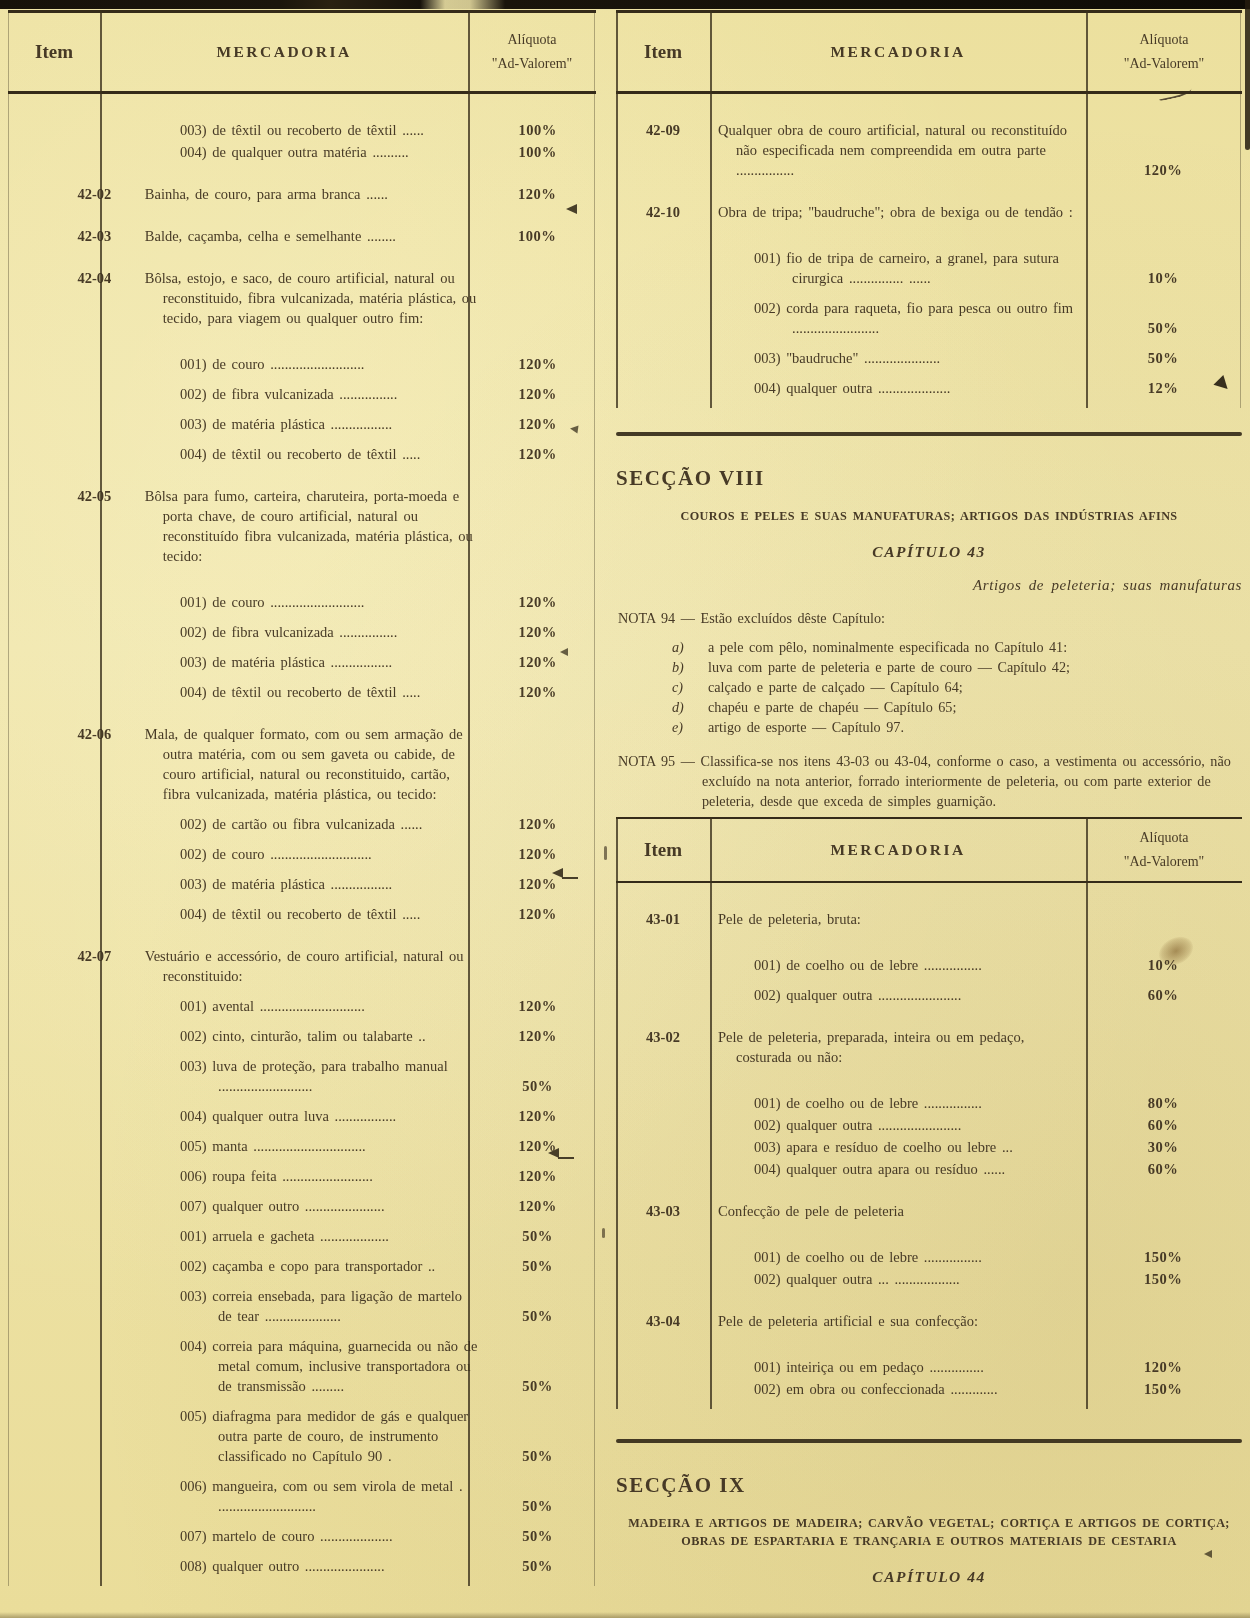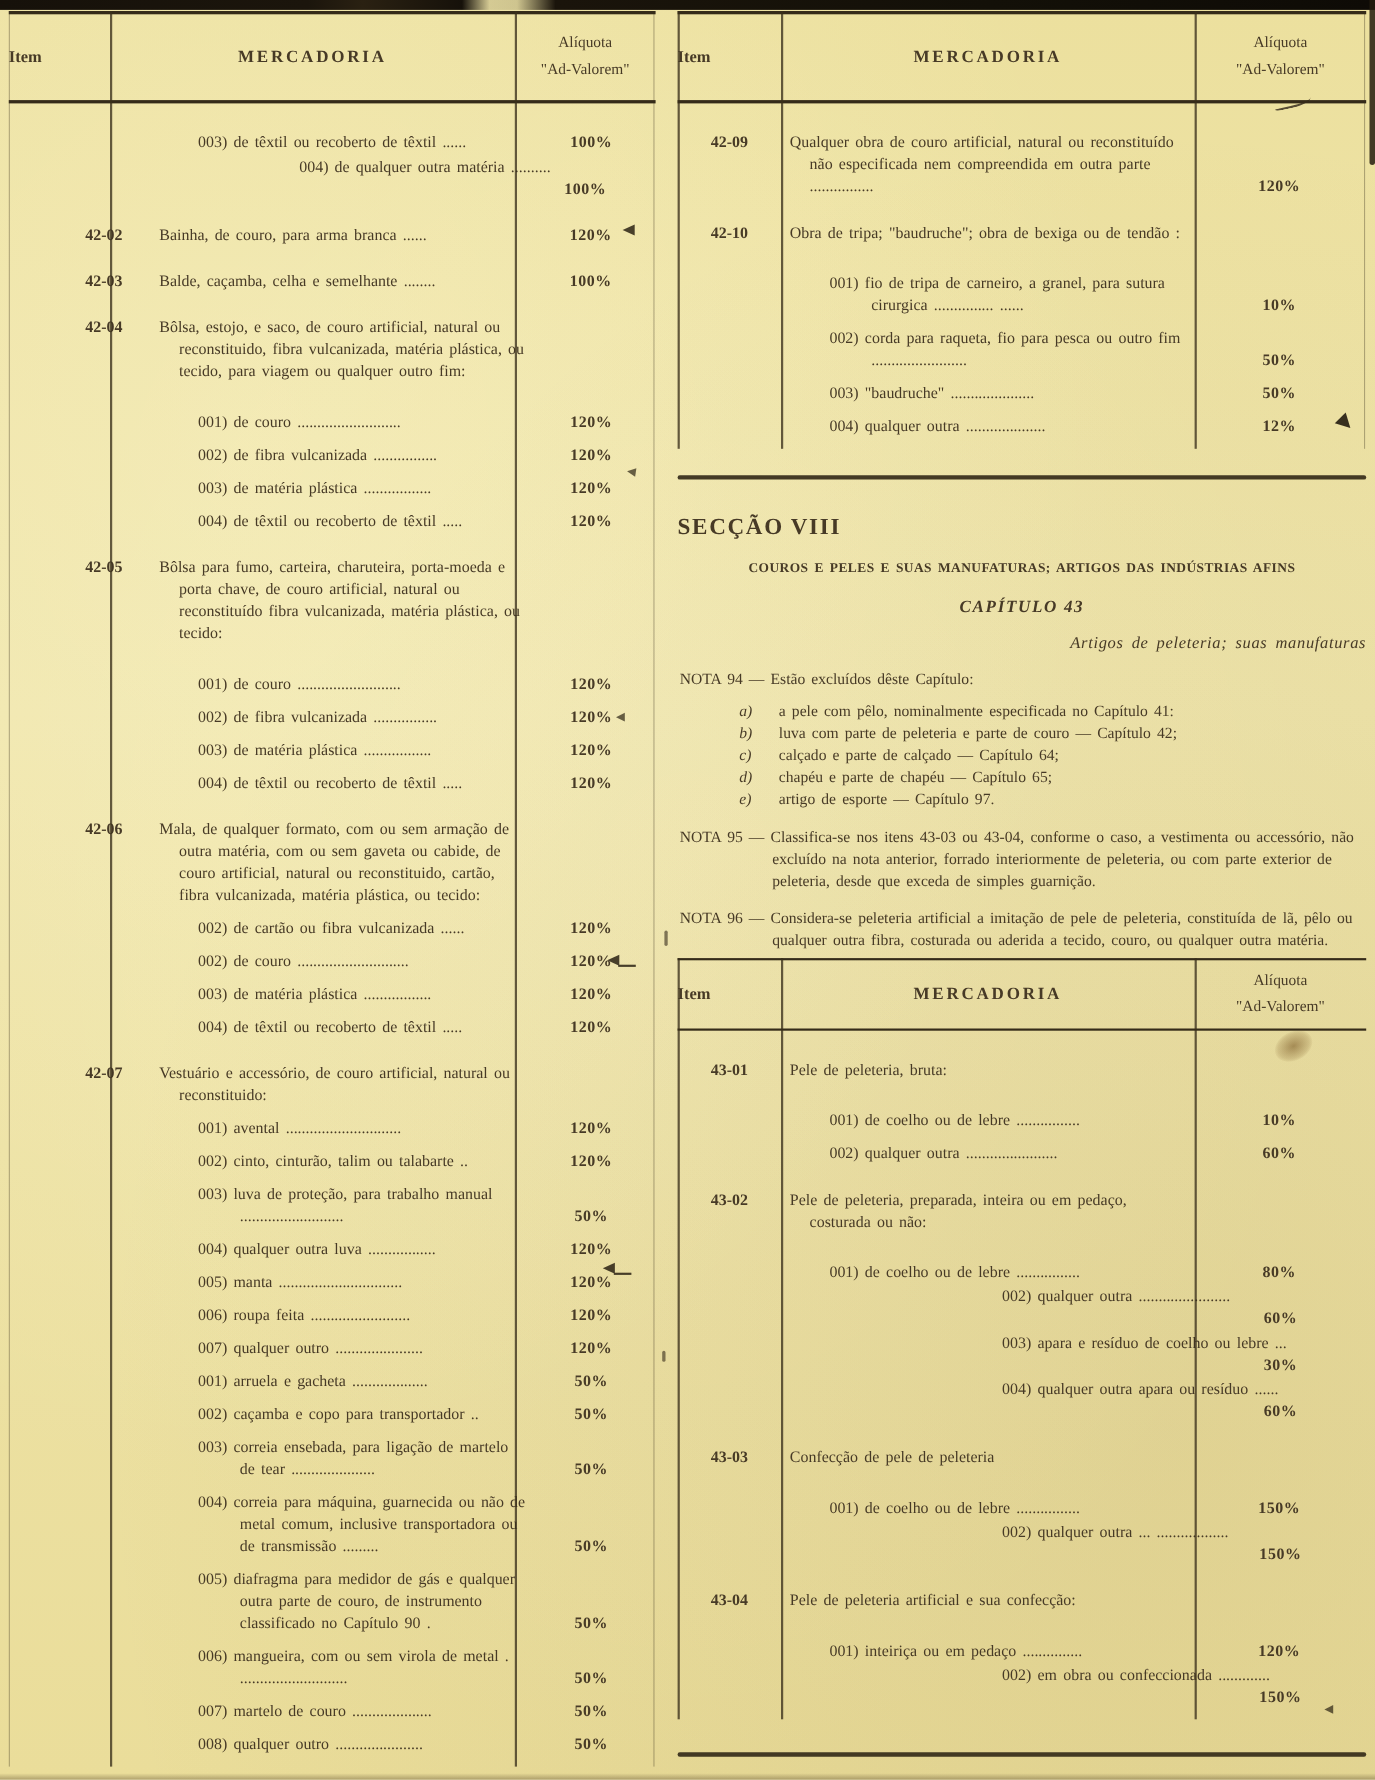--- a/index.html
+++ b/index.html
@@ -33,30 +33,30 @@
   .col{position:absolute;top:10px;}
   .col-left{left:8px;width:588px;}
   .col-right{left:616px;width:626px;}
   .twrap{position:relative;}
   .vl{position:absolute;top:0;bottom:0;width:1.7px;background:rgba(58,47,27,.78);}
   .vl.faint{opacity:.45;width:1.4px;}
   
   .tbl-head{display:flex;align-items:center;height:78px;
     border-top:3.5px solid #352b19;border-bottom:3px solid #352b19;}
   .tbl-head.thin{border-top-width:2.2px;border-bottom-width:2.2px;height:62px;}
-  .h-item{font-weight:bold;font-size:15px;}
+  .h-item{text-align:center;font-weight:bold;font-size:19px;}
   .h-merc{flex:1;text-align:center;font-weight:bold;font-size:15.5px;letter-spacing:2.5px;}
   .h-aliq{text-align:center;font-size:14px;line-height:24px;}
   .col-left .h-item{width:92px;} .col-left .h-aliq{width:128px;}
   .col-right .h-item{width:94px;} .col-right .h-aliq{width:156px;}
   
   .tbody{padding-bottom:10px;}
   .trow{display:flex;align-items:flex-end;}
   .k-h{margin-top:22px;} .k-s{margin-top:10px;}
-  .sp-g{margin-top:26px;} .sp-t{margin-top:2px;flex-direction:column;}
+  .sp-g{margin-top:26px;} .sp-t{margin-top:2px;}
   .c-code{align-self:flex-start;text-align:center;font-weight:bold;font-size:14.5px;line-height:20px;}
   .c-text{font-size:14.5px;line-height:20px;box-sizing:border-box;word-spacing:2px;}
   .c-rate{text-align:center;font-size:14.5px;line-height:20px;font-weight:bold;letter-spacing:.5px;}
   .col-left .c-code{width:92px;padding-left:44px;} .col-left .c-text{width:368px;} .col-left .c-rate{width:128px;}
   .col-right .c-code{width:94px;} .col-right .c-text{width:375px;} .col-right .c-rate{width:156px;}
   .k-h .c-text{padding-left:26px;text-indent:-18px;font-weight:500;}
   .k-s .c-text{padding-left:82px;text-indent:-38px;}
   
   .hrule{height:4px;background:#352b19;border-radius:2px;margin-top:24px;opacity:.92;}
   .hrule.mt-lg{margin-top:30px;}
@@ -359,21 +359,20 @@
         <div class="note-item">
           <span class="note-l">d)</span>
           <span class="note-t">chapéu e parte de chapéu — Capítulo 65;</span>
         </div>
         <div class="note-item">
           <span class="note-l">e)</span>
           <span class="note-t">artigo de esporte — Capítulo 97.</span>
         </div>
       </div>
     <p class="note">NOTA 95 — Classifica-se nos itens 43-03 ou 43-04, conforme o caso, a vestimenta ou accessório, não excluído na nota anterior, forrado interiormente de peleteria, ou com parte exterior de peleteria, desde que exceda de simples guarnição.</p>
-    <p class="note">NOTA 96 — Considera-se peleteria artificial a imitação de pele de peleteria, constituída de lã, pêlo ou qualquer outra fibra, costurada ou aderida a tecido, couro, ou qualquer outra matéria.</p>
   </div>
 
   <div class="spacer-sm"></div>
 
   <div class="twrap">
     <div class="vl" style="left:0"></div>
     <div class="vl" style="left:94px"></div>
     <div class="vl" style="left:470px"></div>
     <div class="tbl-head thin">
       <div class="h-item">Item</div>

